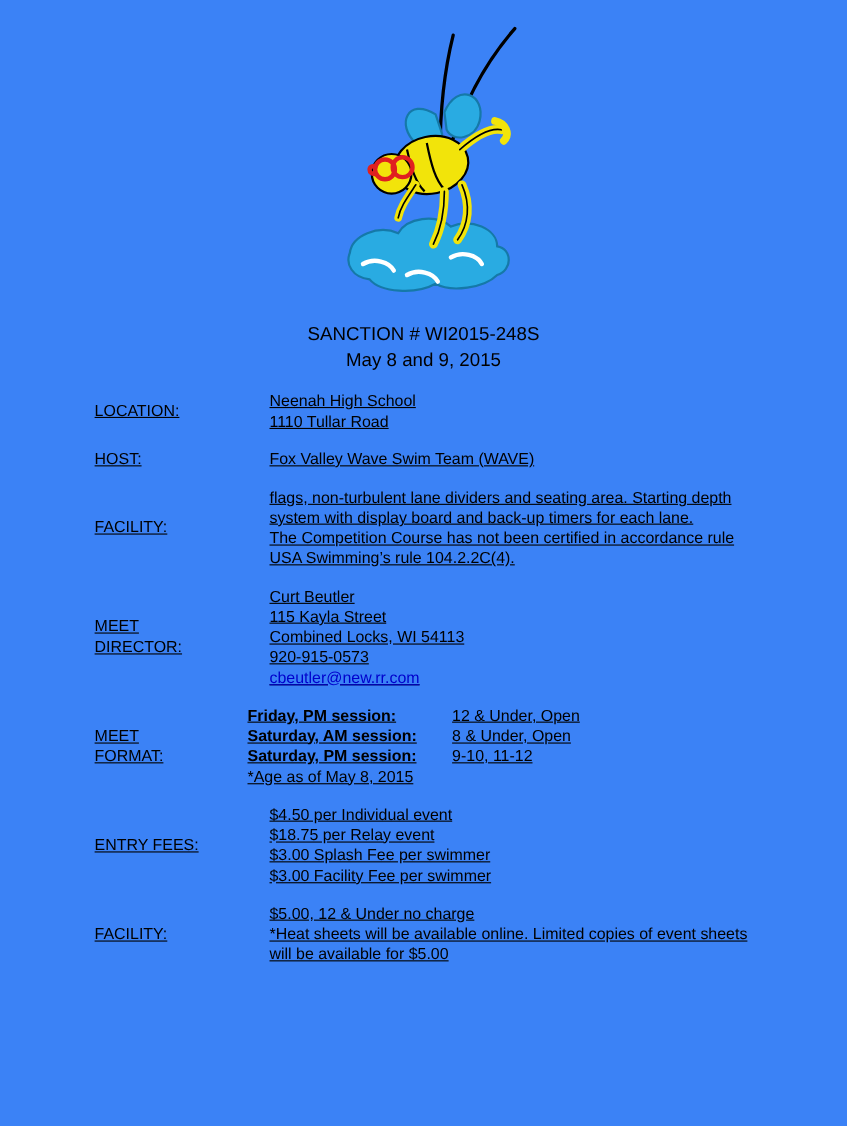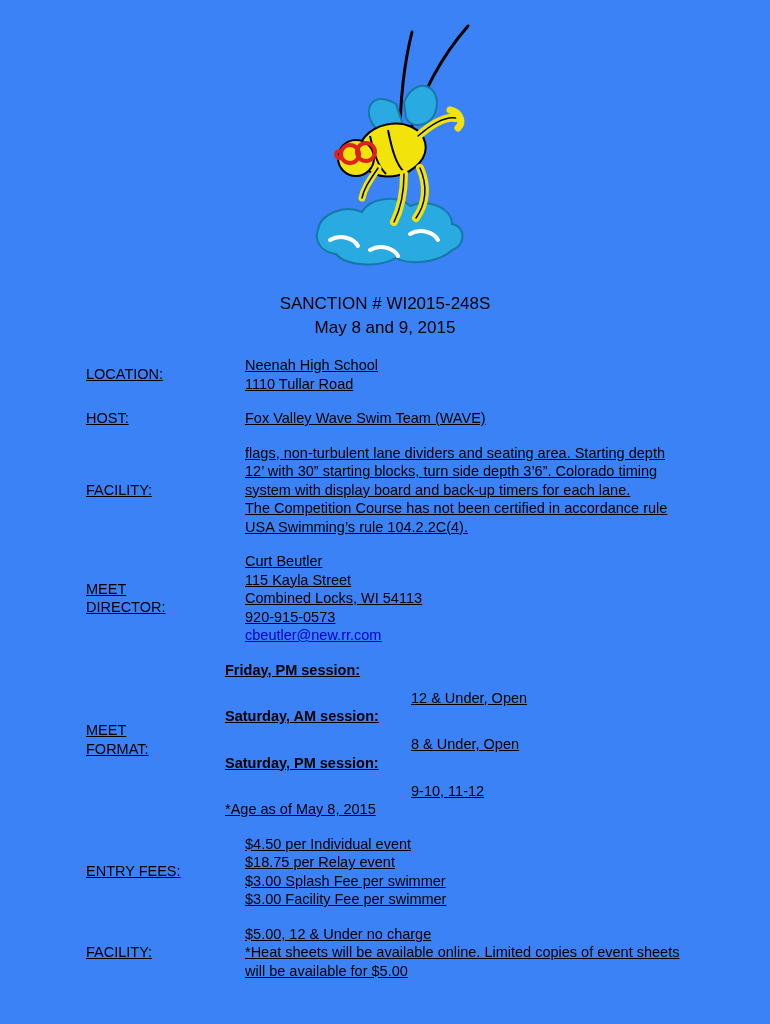--- a/index.html
+++ b/index.html
@@ -80,21 +80,21 @@
 
   
   .fmt-line {
     display: flex;
   }
   .fmt-name {
     width: 186px;
     flex: 0 0 186px;
     font-weight: bold;
   }
-  .fmt-val { flex: 1 1 auto; margin-top: 28px; }
+  .fmt-val { flex: 1 1 auto; }
   .fmt-note { display: block; }
 </style>
 </head>
 <body>
 
 <div class="page">
 
   <div class="logo-wrap">
     <svg width="200" height="260" viewBox="0 0 200 260" xmlns="http://www.w3.org/2000/svg">
 
@@ -160,21 +160,20 @@
         <span class="val-line">Fox Valley Wave Swim Team (WAVE)</span>
       </div>
     </div>
 
     <div class="row">
       <div class="row-label">
         <span class="lbl-line">FACILITY:</span>
       </div>
       <div class="row-value">
         <span class="val-line">flags, non-turbulent lane dividers and seating area.  Starting depth</span>
-        <span class="val-line">12’ with 30” starting blocks, turn side depth 3’6”.  Colorado timing</span>
         <span class="val-line">system with display board and back-up timers for each lane.</span>
         <span class="val-line">The Competition Course has not been certified in accordance rule</span>
         <span class="val-line">USA Swimming’s rule 104.2.2C(4).</span>
       </div>
     </div>
 
     <div class="row">
       <div class="row-label">
         <span class="lbl-line">MEET</span>
         <span class="lbl-line">DIRECTOR:</span>

